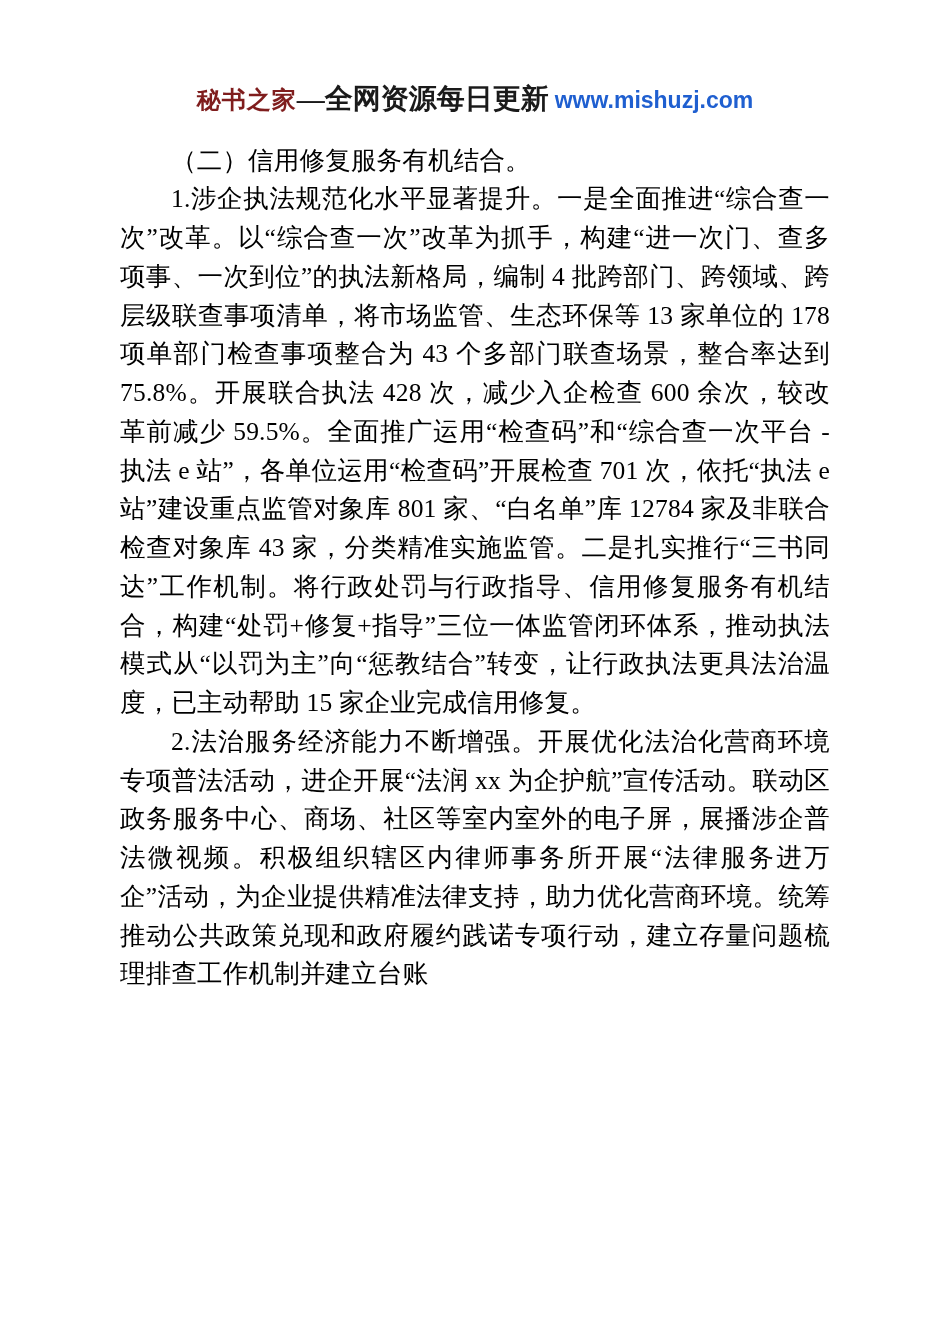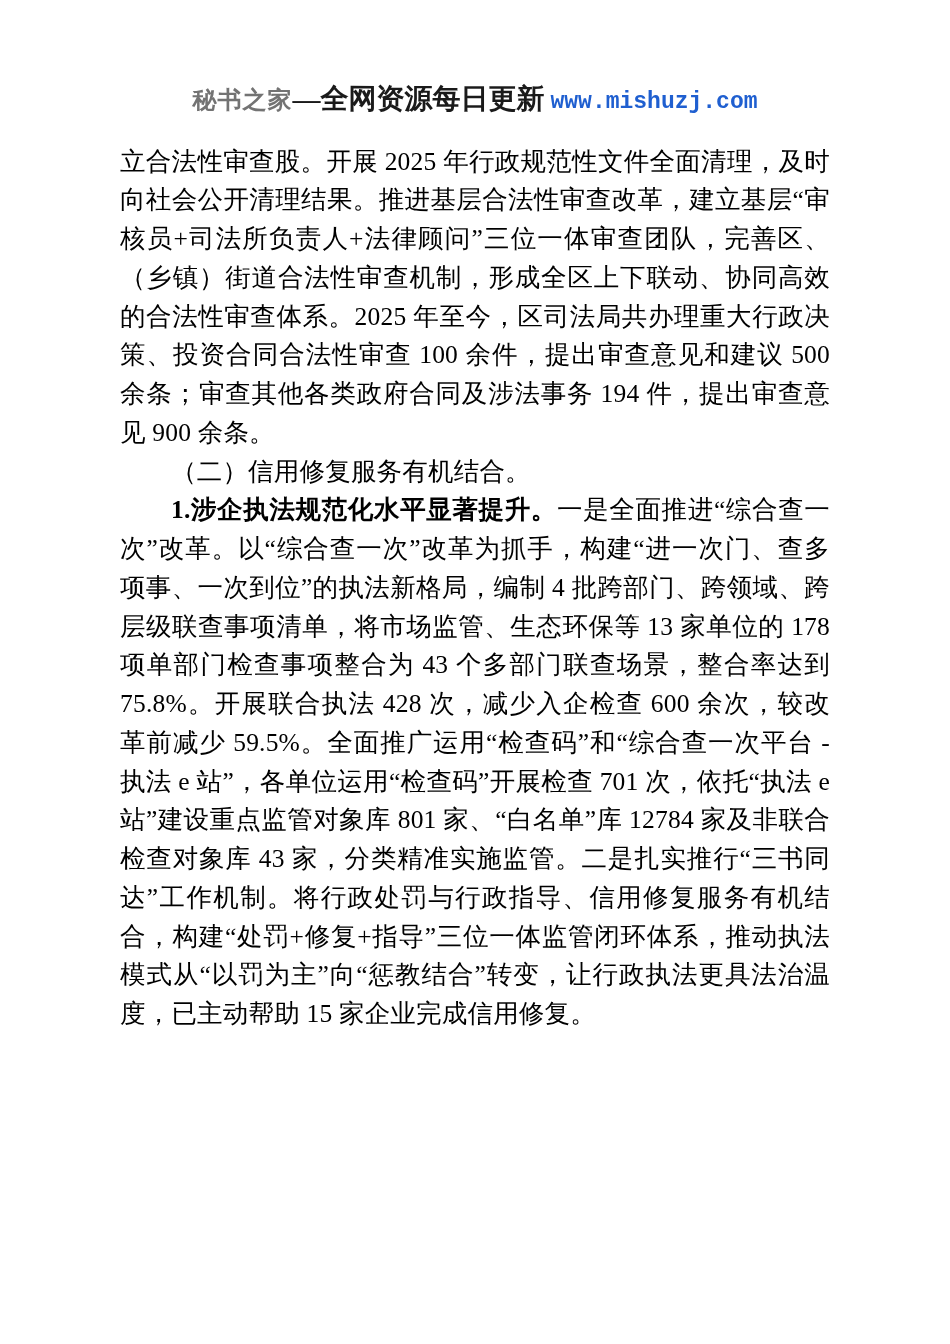--- a/index.html
+++ b/index.html
@@ -22,63 +22,63 @@
     padding: 0 120px;
   }
   .header {
     padding-top: 82px;
     text-align: center;
     white-space: nowrap;
     font-size: 24px;
     line-height: 1.2;
   }
   .brand {
-    color: #737373;
+    color: #7f1d1d;
     font-weight: bold;
     font-family: "Liberation Serif", "DejaVu Serif", serif;
     letter-spacing: 1px;
   }
   .tagline {
     color: #1a1a1a;
     font-weight: bold;
     font-size: 28px;
   }
   .site-url {
     color: #1f5fd0;
     font-weight: bold;
     font-size: 23px;
-    font-family: Liberation Mono, monospace;
+    font-family: Liberation Sans, sans-serif;
   }
   .body-text {
     margin-top: 26px;
     font-size: 25.5px;
     line-height: 1.52;
     text-align: justify;
     text-justify: inter-ideograph;
     letter-spacing: 0.2px;
   }
   .para {
     margin: 0;
     text-indent: 2em;
   }
   .para.noindent {
     text-indent: 0;
   }
   .para b {
-    font-weight: bold;
+    font-weight: normal;
   }
 </style>
 </head>
 <body>
 
 <div class="page">
 
   <div class="header">
     <span class="brand">秘书之家</span><span class="tagline">—全网资源每日更新</span> <span class="site-url">www.mishuzj.com</span>
   </div>
 
   <div class="body-text">
-    <p class="para noindent">立合法性审查股。开展 2025 年行政规范性文件全面清理，及时向社会公开清理结果。推进基层合法性审查改革，建立基层“审核员+司法所负责人+法律顾问”三位一体审查团队，完善区、（乡镇）街道合法性审查机制，形成全区上下联动、协同高效的合法性审查体系。2025 年至今，区司法局共办理重大行政决策、投资合同合法性审查 100 余件，提出审查意见和建议 500 余条；审查其他各类政府合同及涉法事务 194 件，提出审查意见 900 余条。</p>
     <p class="para">（二）信用修复服务有机结合。</p>
     <p class="para"><b>1.涉企执法规范化水平显著提升。</b><span>一是全面推进“综合查一次”改革。以“综合查一次”改革为抓手，构建“进一次门、查多项事、一次到位”的执法新格局，编制 4 批跨部门、跨领域、跨层级联查事项清单，将市场监管、生态环保等 13 家单位的 178 项单部门检查事项整合为 43 个多部门联查场景，整合率达到 75.8%。开展联合执法 428 次，减少入企检查 600 余次，较改革前减少 59.5%。全面推广运用“检查码”和“综合查一次平台 - 执法 e 站”，各单位运用“检查码”开展检查 701 次，依托“执法 e 站”建设重点监管对象库 801 家、“白名单”库 12784 家及非联合检查对象库 43 家，分类精准实施监管。二是扎实推行“三书同达”工作机制。将行政处罚与行政指导、信用修复服务有机结合，构建“处罚+修复+指导”三位一体监管闭环体系，推动执法模式从“以罚为主”向“惩教结合”转变，让行政执法更具法治温度，已主动帮助 15 家企业完成信用修复。</span></p>
+    <p class="para"><b>2.法治服务经济能力不断增强。</b><span>开展优化法治化营商环境专项普法活动，进企开展“法润 xx 为企护航”宣传活动。联动区政务服务中心、商场、社区等室内室外的电子屏，展播涉企普法微视频。积极组织辖区内律师事务所开展“法律服务进万企”活动，为企业提供精准法律支持，助力优化营商环境。统筹推动公共政策兑现和政府履约践诺专项行动，建立存量问题梳理排查工作机制并建立台账</span></p>
   </div>
 
 </div>
 
 </body></html>

